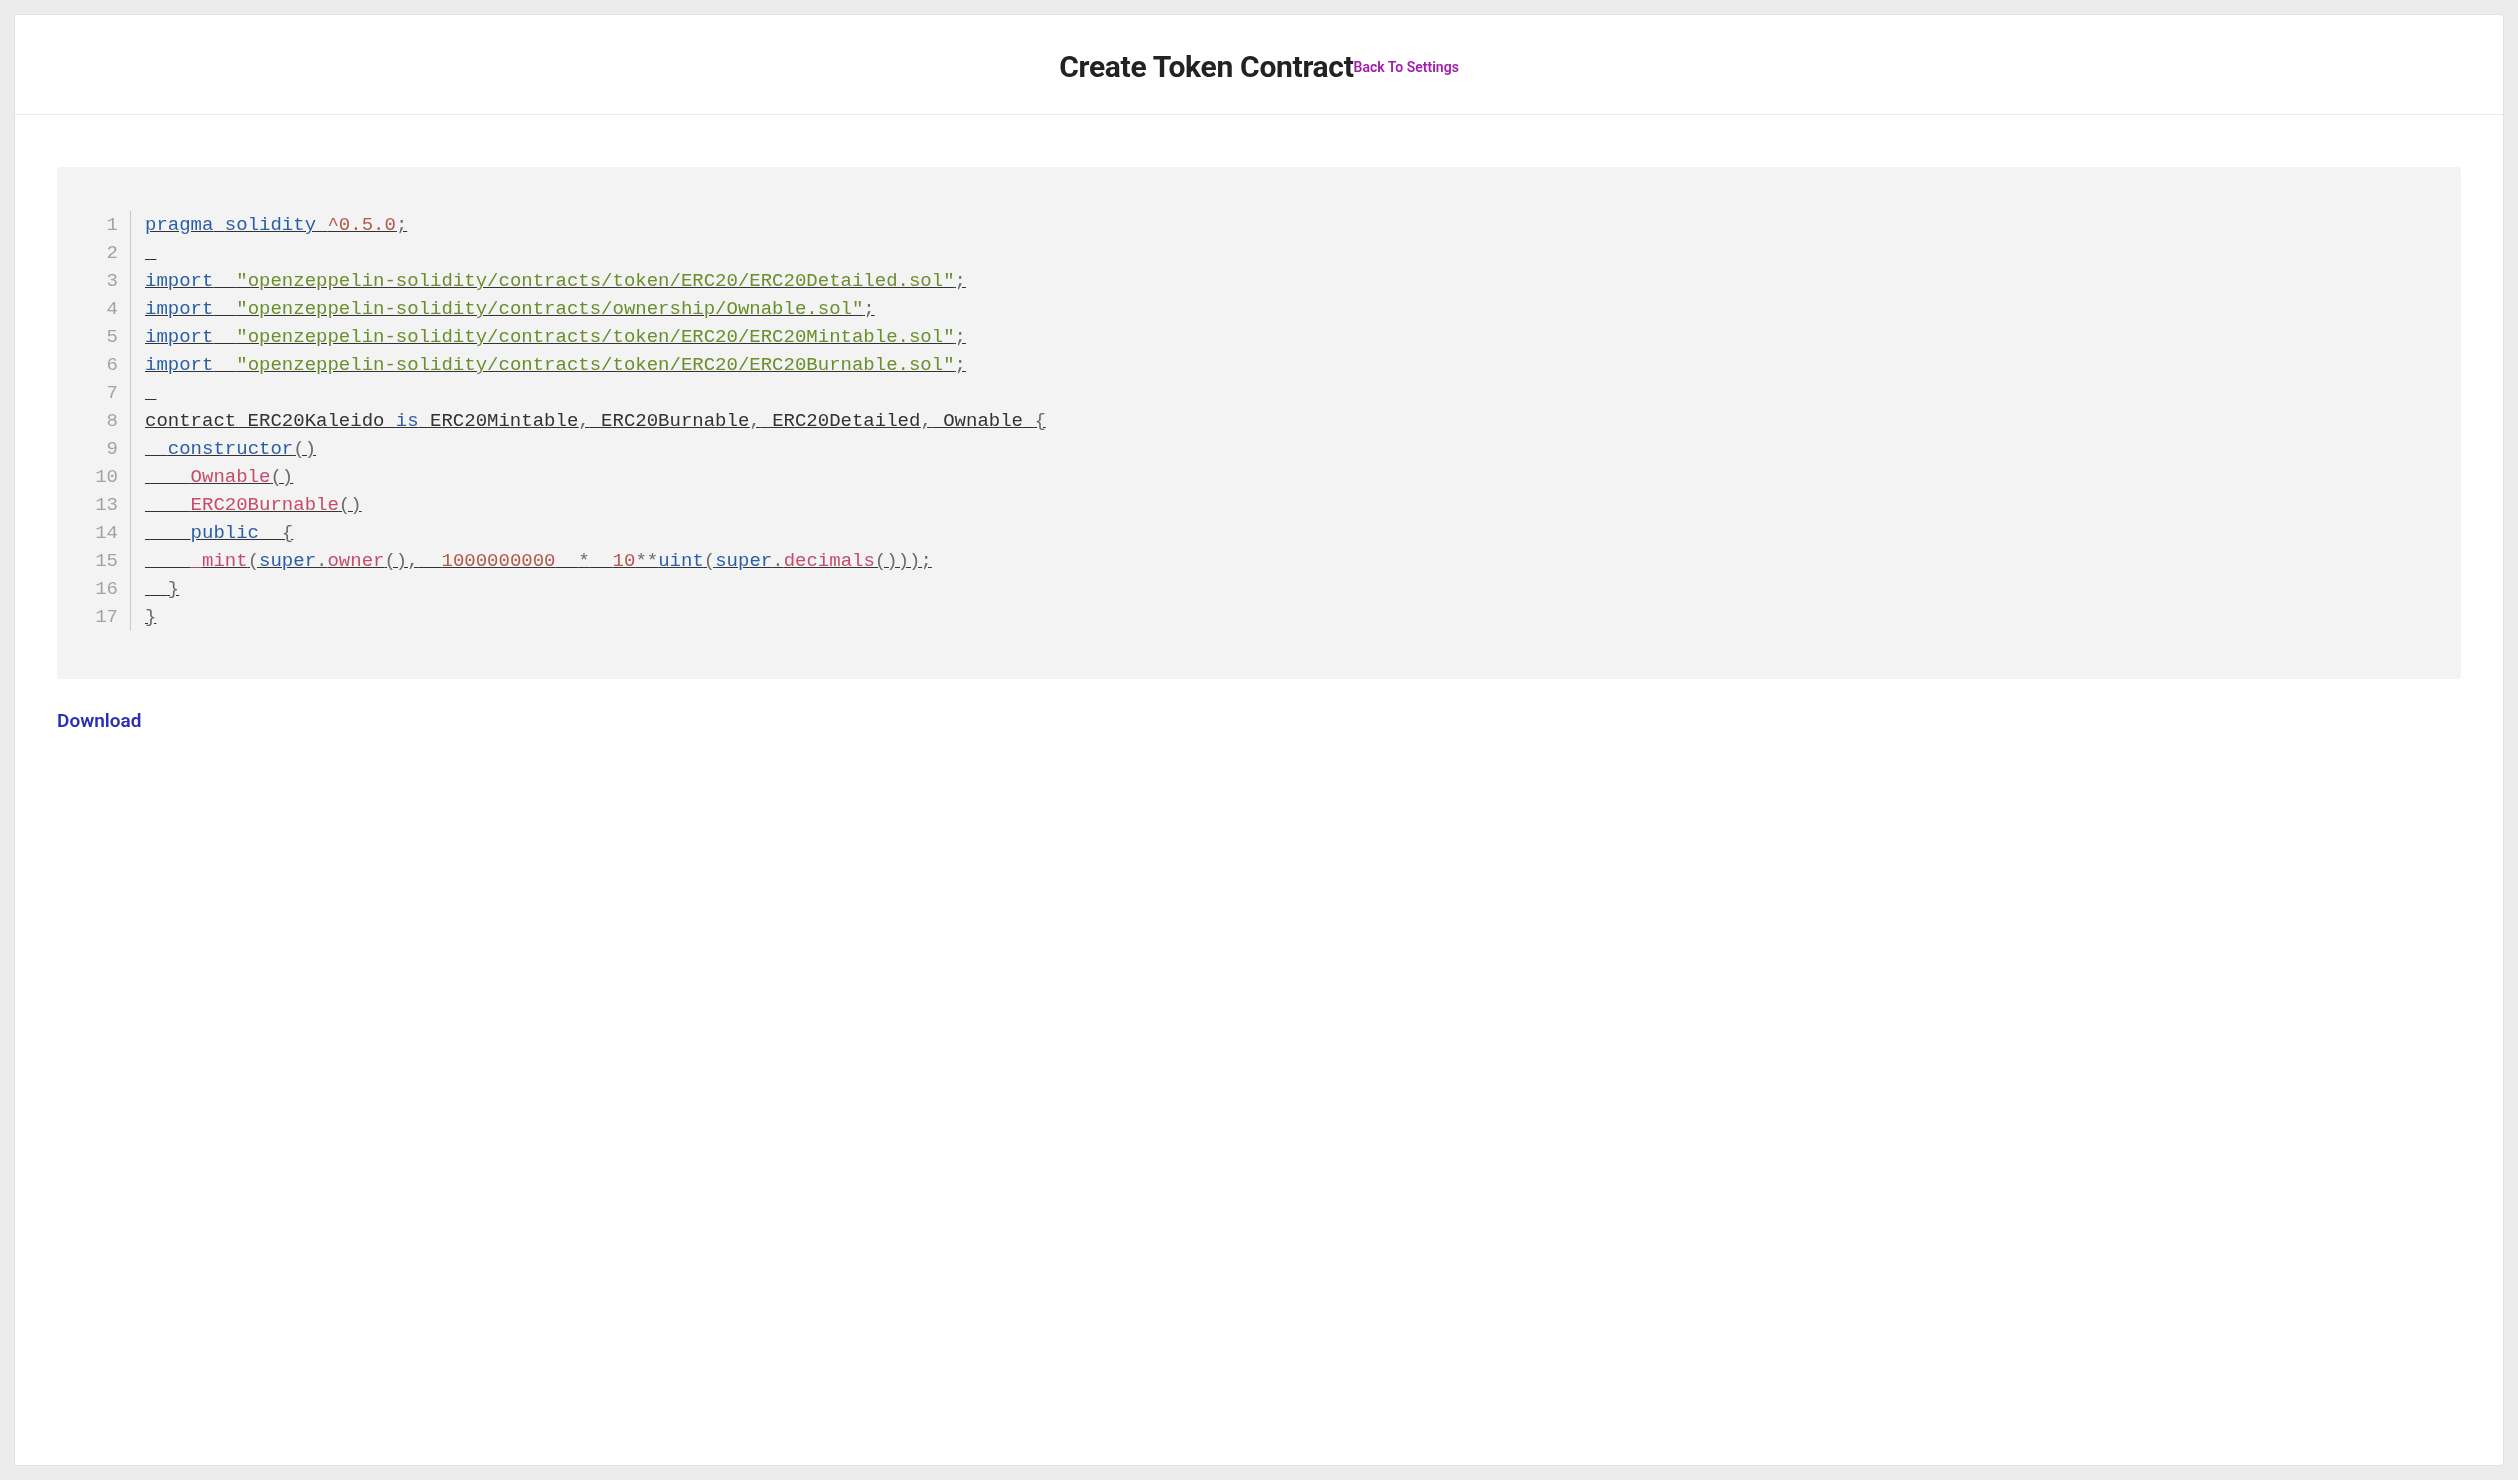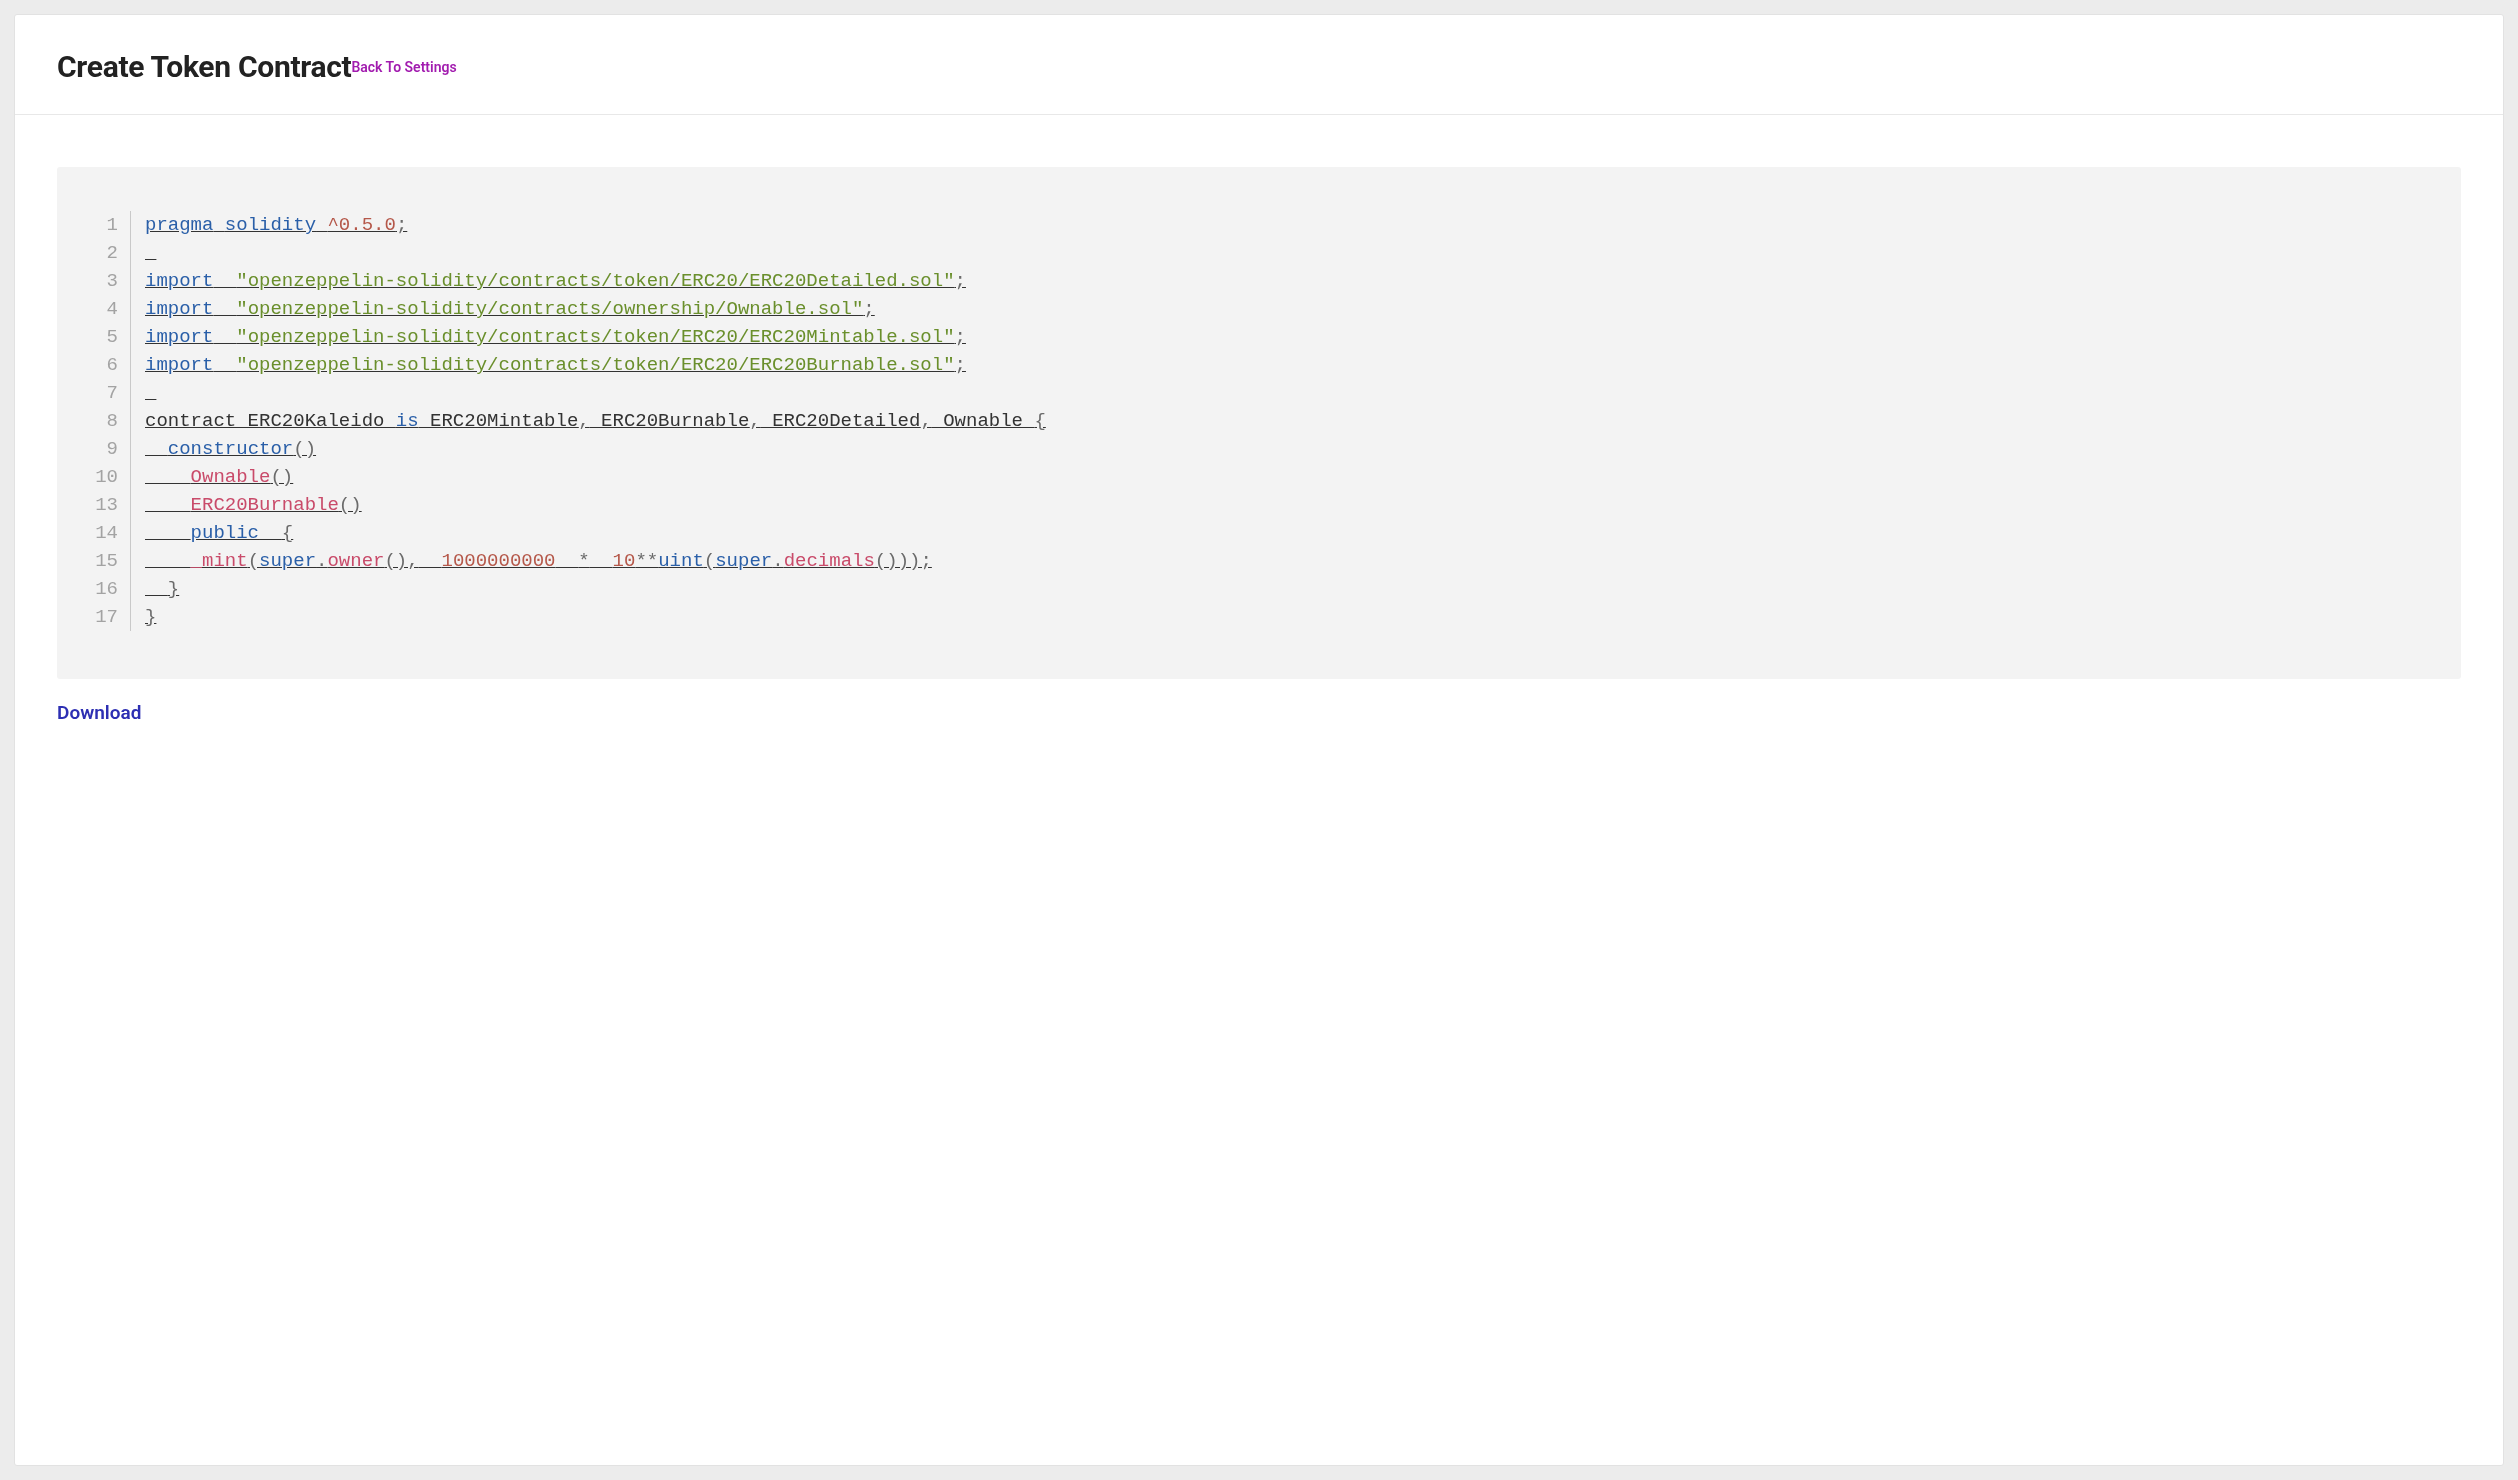--- a/index.html
+++ b/index.html
@@ -13,21 +13,21 @@
     background: #fff;
     border: 1px solid #e2e2e2;
     border-radius: 3px;
     width: 100%;
     min-height: calc(100vh - 28px);
     display: flex;
     flex-direction: column;
   }
   .header {
     display: flex;
-    justify-content: flex-start;
+    justify-content: center;
     align-items: center;
     padding: 34px 42px 30px 42px;
     border-bottom: 1px solid #e8e8e8;
   }
   .title {
     font-size: 30px;
     font-weight: 700;
     color: #222;
     letter-spacing: -0.3px;
   }
@@ -69,21 +69,21 @@
     color: #333;
     text-decoration: underline;
   }
   .tok-k    { color: #2a5fa8; }   
   .tok-s    { color: #6a8f2c; }   
   .tok-v    { color: #b5584a; }   
   .tok-fn   { color: #c94b6a; }   
   .tok-num  { color: #b5584a; }   
   .tok-p    { color: #6b6b6b; }   
   .download {
-    margin-top: 22px;
+    margin-top: 30px;
     font-size: 19px;
     font-weight: 600;
     color: #2d2fb3;
     cursor: pointer;
     align-self: flex-start;
   }
 </style>
 </head>
 <body>
 

